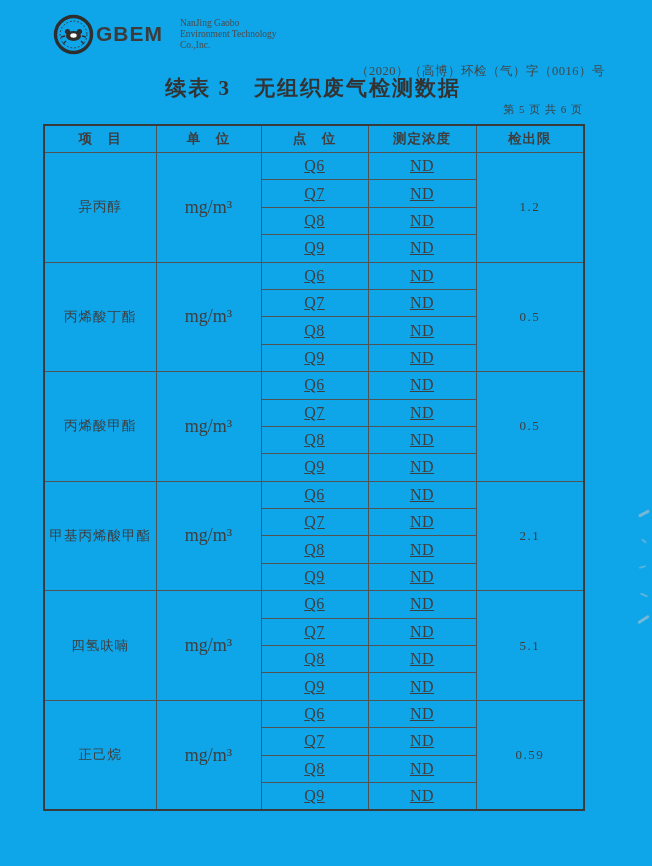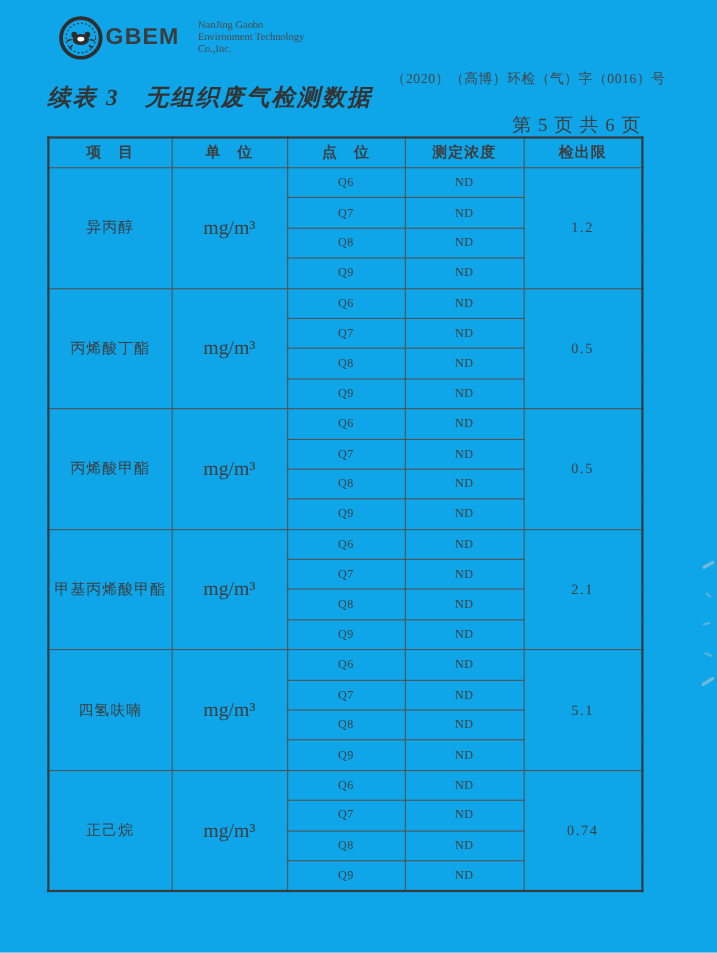--- a/index.html
+++ b/index.html
@@ -27,47 +27,47 @@
     font-size:9.5px;line-height:11px;color:#4a4a4a;margin-left:16px;
   }
   .report-number{
     position:absolute;left:356px;top:27px;
     font-size:12.5px;color:#454545;letter-spacing:.5px;white-space:nowrap;margin-top:36px;
   }
 
   
   .doc-title{
     position:absolute;left:43px;top:74px;width:540px;
-    font-size:21px;font-weight:bold;
-    letter-spacing:2px;color:#333;white-space:pre;font-style:italic;
+    text-align:center;font-size:21px;font-weight:bold;
+    letter-spacing:2px;color:#333;white-space:pre;
   }
   .page-info{
     position:absolute;left:43px;top:102px;width:540px;
-    text-align:right;font-size:17px;color:#3f3f3f;
+    text-align:right;font-size:11px;color:#3f3f3f;
     letter-spacing:1px;white-space:pre;
   }
 
   
   .tbl-wrap{position:absolute;left:43px;top:124px;width:456px;}
   table{
     border-collapse:collapse;width:540px;
     table-layout:fixed;
   }
   th,td{
     border:1px solid #535353;
     text-align:center;vertical-align:middle;
     padding:0;color:#3e3e3e;
     overflow:hidden;
   }
   table{border:2px solid #3a3a3a;}
   th{height:26px;font-size:13.5px;font-weight:bold;letter-spacing:1px;white-space:pre;}
   td{height:26.4px;font-size:12px;}
   td.item{font-size:13.5px;letter-spacing:1px;text-align:center;}
   td.unit{font-size:18px;}
-  td.point,td.value{font-size:11px;letter-spacing:.5px;}
+  td.point,td.value{font-size:16px;letter-spacing:.5px;text-decoration:underline;}
   td.limit{font-size:13px;letter-spacing:1.5px;}
 
   
   .artifact{position:absolute;background:#c8c8c8;border-radius:2px;opacity:.55;}
   .a1{left:638px;top:512px;width:12px;height:3px;transform:rotate(-28deg);}
   .a2{left:641px;top:540px;width:6px;height:2px;transform:rotate(40deg);opacity:.4;}
   .a3{left:639px;top:566px;width:7px;height:2px;transform:rotate(-15deg);opacity:.4;}
   .a4{left:640px;top:594px;width:8px;height:2px;transform:rotate(25deg);opacity:.4;}
   .a5{left:637px;top:618px;width:13px;height:3px;transform:rotate(-32deg);}
 </style>
@@ -218,21 +218,21 @@
         <tr>
           <td class="point">Q9</td>
           <td class="value">ND</td>
         </tr>
 
         <tr>
           <td class="item" rowspan="4">正己烷</td>
           <td class="unit" rowspan="4">mg/m³</td>
           <td class="point">Q6</td>
           <td class="value">ND</td>
-          <td class="limit" rowspan="4">0.74</td>
+          <td class="limit" rowspan="4">0.59</td>
         </tr>
         <tr>
           <td class="point">Q7</td>
           <td class="value">ND</td>
         </tr>
         <tr>
           <td class="point">Q8</td>
           <td class="value">ND</td>
         </tr>
         <tr>

